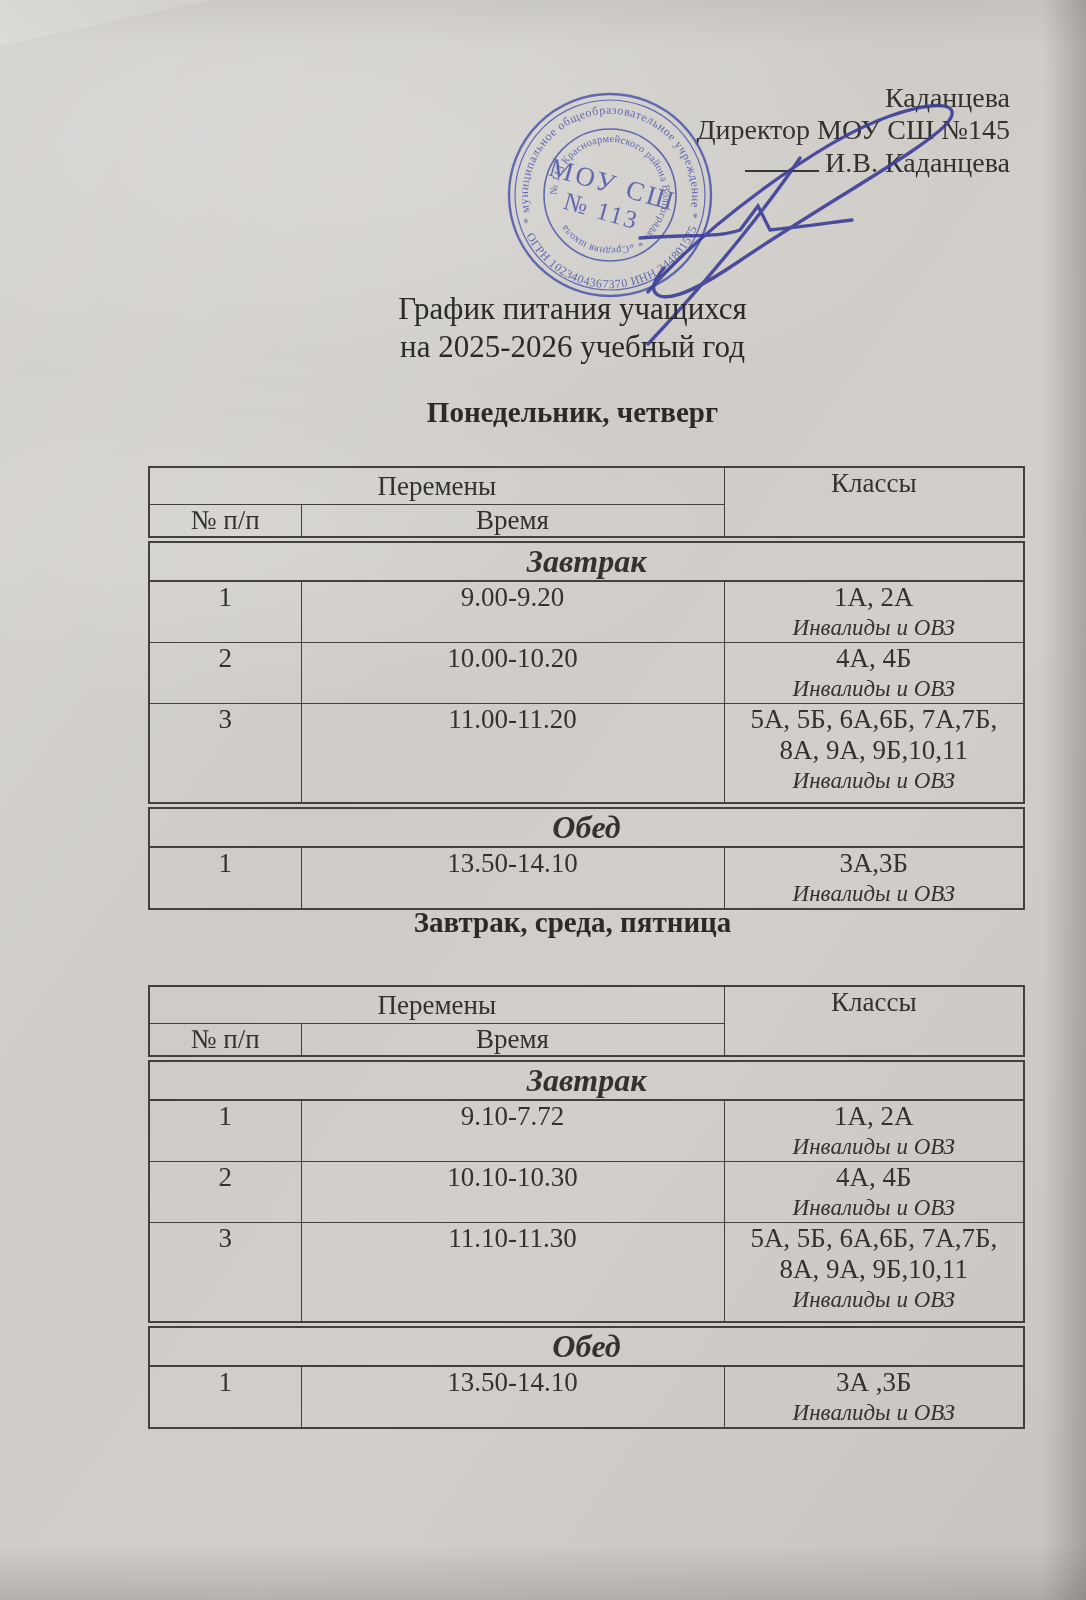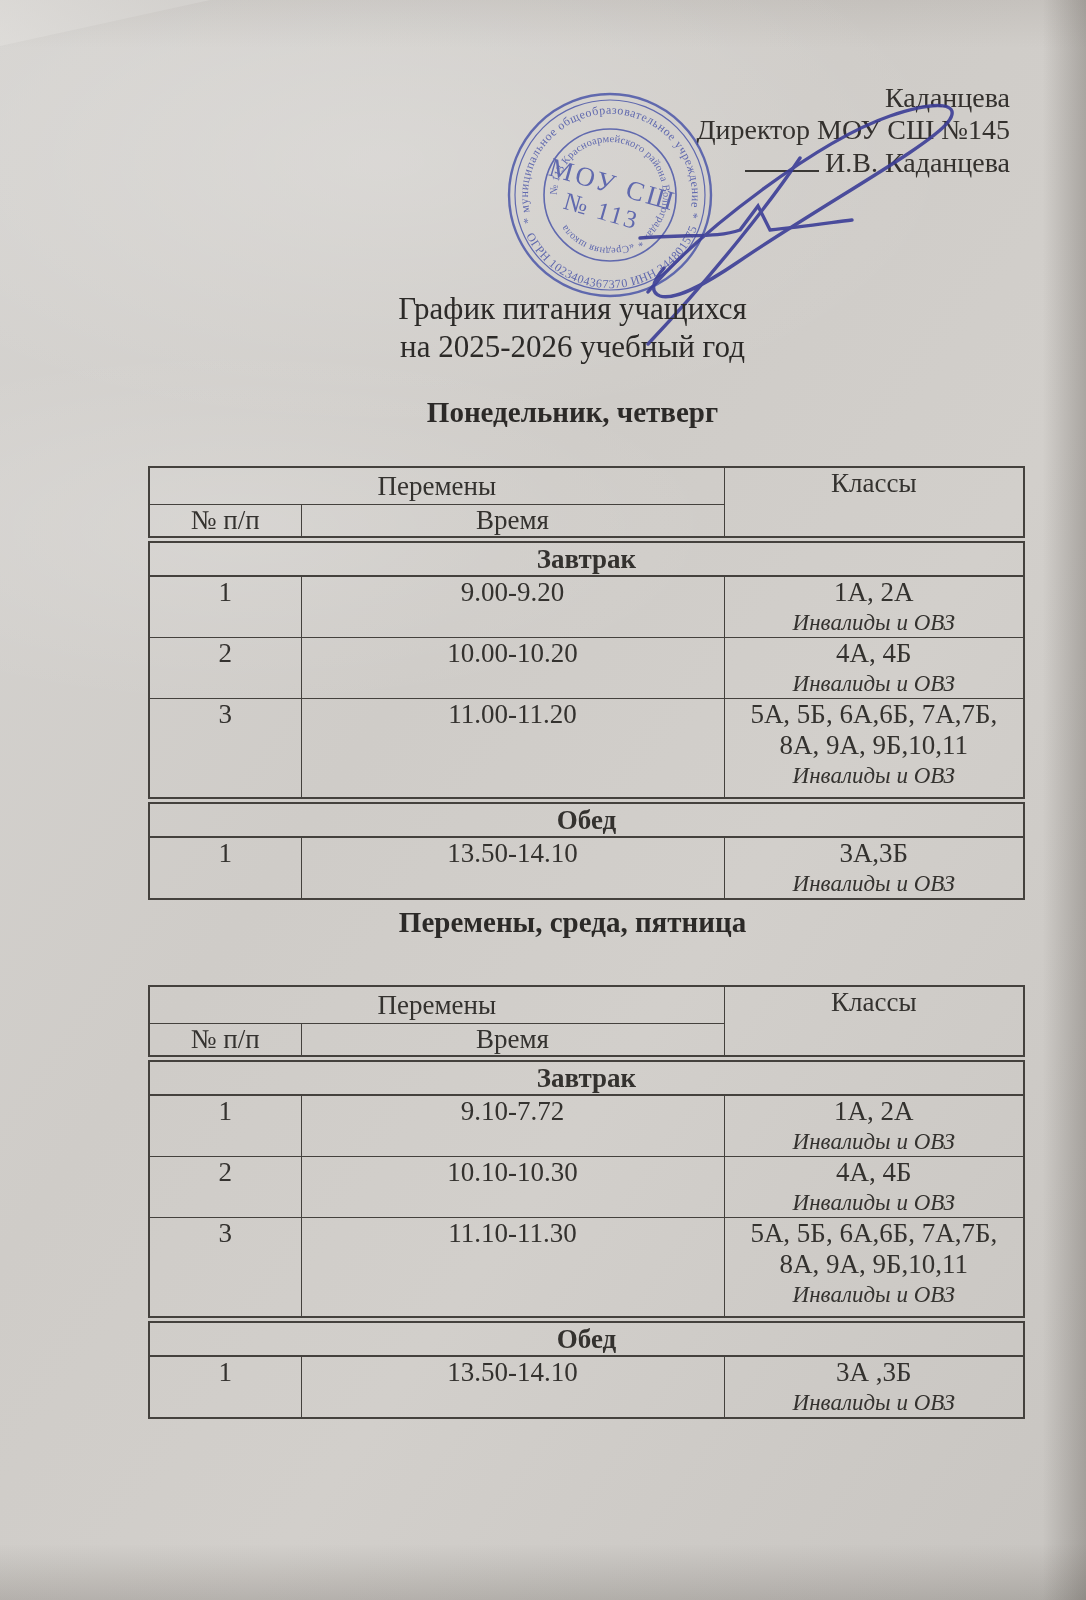--- a/index.html
+++ b/index.html
@@ -53,21 +53,21 @@
     font-size:27px;color:#34322f;
     border:2.5px solid #44413d;
   }
   .t1{top:466px;}
   .t2{top:985px;}
   table.sched td{border:1.5px solid #44413d;text-align:center;padding:0;}
   td.hdr{height:36px;vertical-align:middle;}
   td.hdr2{height:30px;vertical-align:middle;}
   td.classes-hdr{vertical-align:top;padding-top:10px;}
   tr.band td{
-    height:32px;font-weight:bold;font-size:27px;
+    height:32px;font-weight:bold;font-style:italic;font-size:32px;
     border-top:7px double #44413d;border-bottom:2px solid #44413d;
     vertical-align:middle;
   }
   tr.r-std td{height:60px;}
   tr.r-tall td{height:98px;}
   td.num-cell,td.time-cell{vertical-align:top;padding-top:6px;}
   td.classes-cell{vertical-align:top;padding-top:5px;line-height:31px;}
   td.classes-cell .sub{font-size:23px;line-height:29px;font-style:italic;}
 </style>
 </head>
@@ -173,21 +173,21 @@
       <td class="num-cell">1</td>
       <td class="time-cell">13.50-14.10</td>
       <td class="classes-cell">
         <div>3А,3Б</div>
         <div class="sub">Инвалиды и ОВЗ</div>
       </td>
     </tr>
   </tbody>
     </table>
 
-  <div class="day-heading dh2">Перемены, среда, пятница</div>
+  <div class="day-heading dh2">Завтрак, среда, пятница</div>
 
   <table class="sched t2">
     <colgroup>
         <col style="width:152px">
         <col style="width:423px">
         <col style="width:300px">
       </colgroup>
     <tbody>
         <tr>
       <td class="hdr" colspan="2">Перемены</td>

